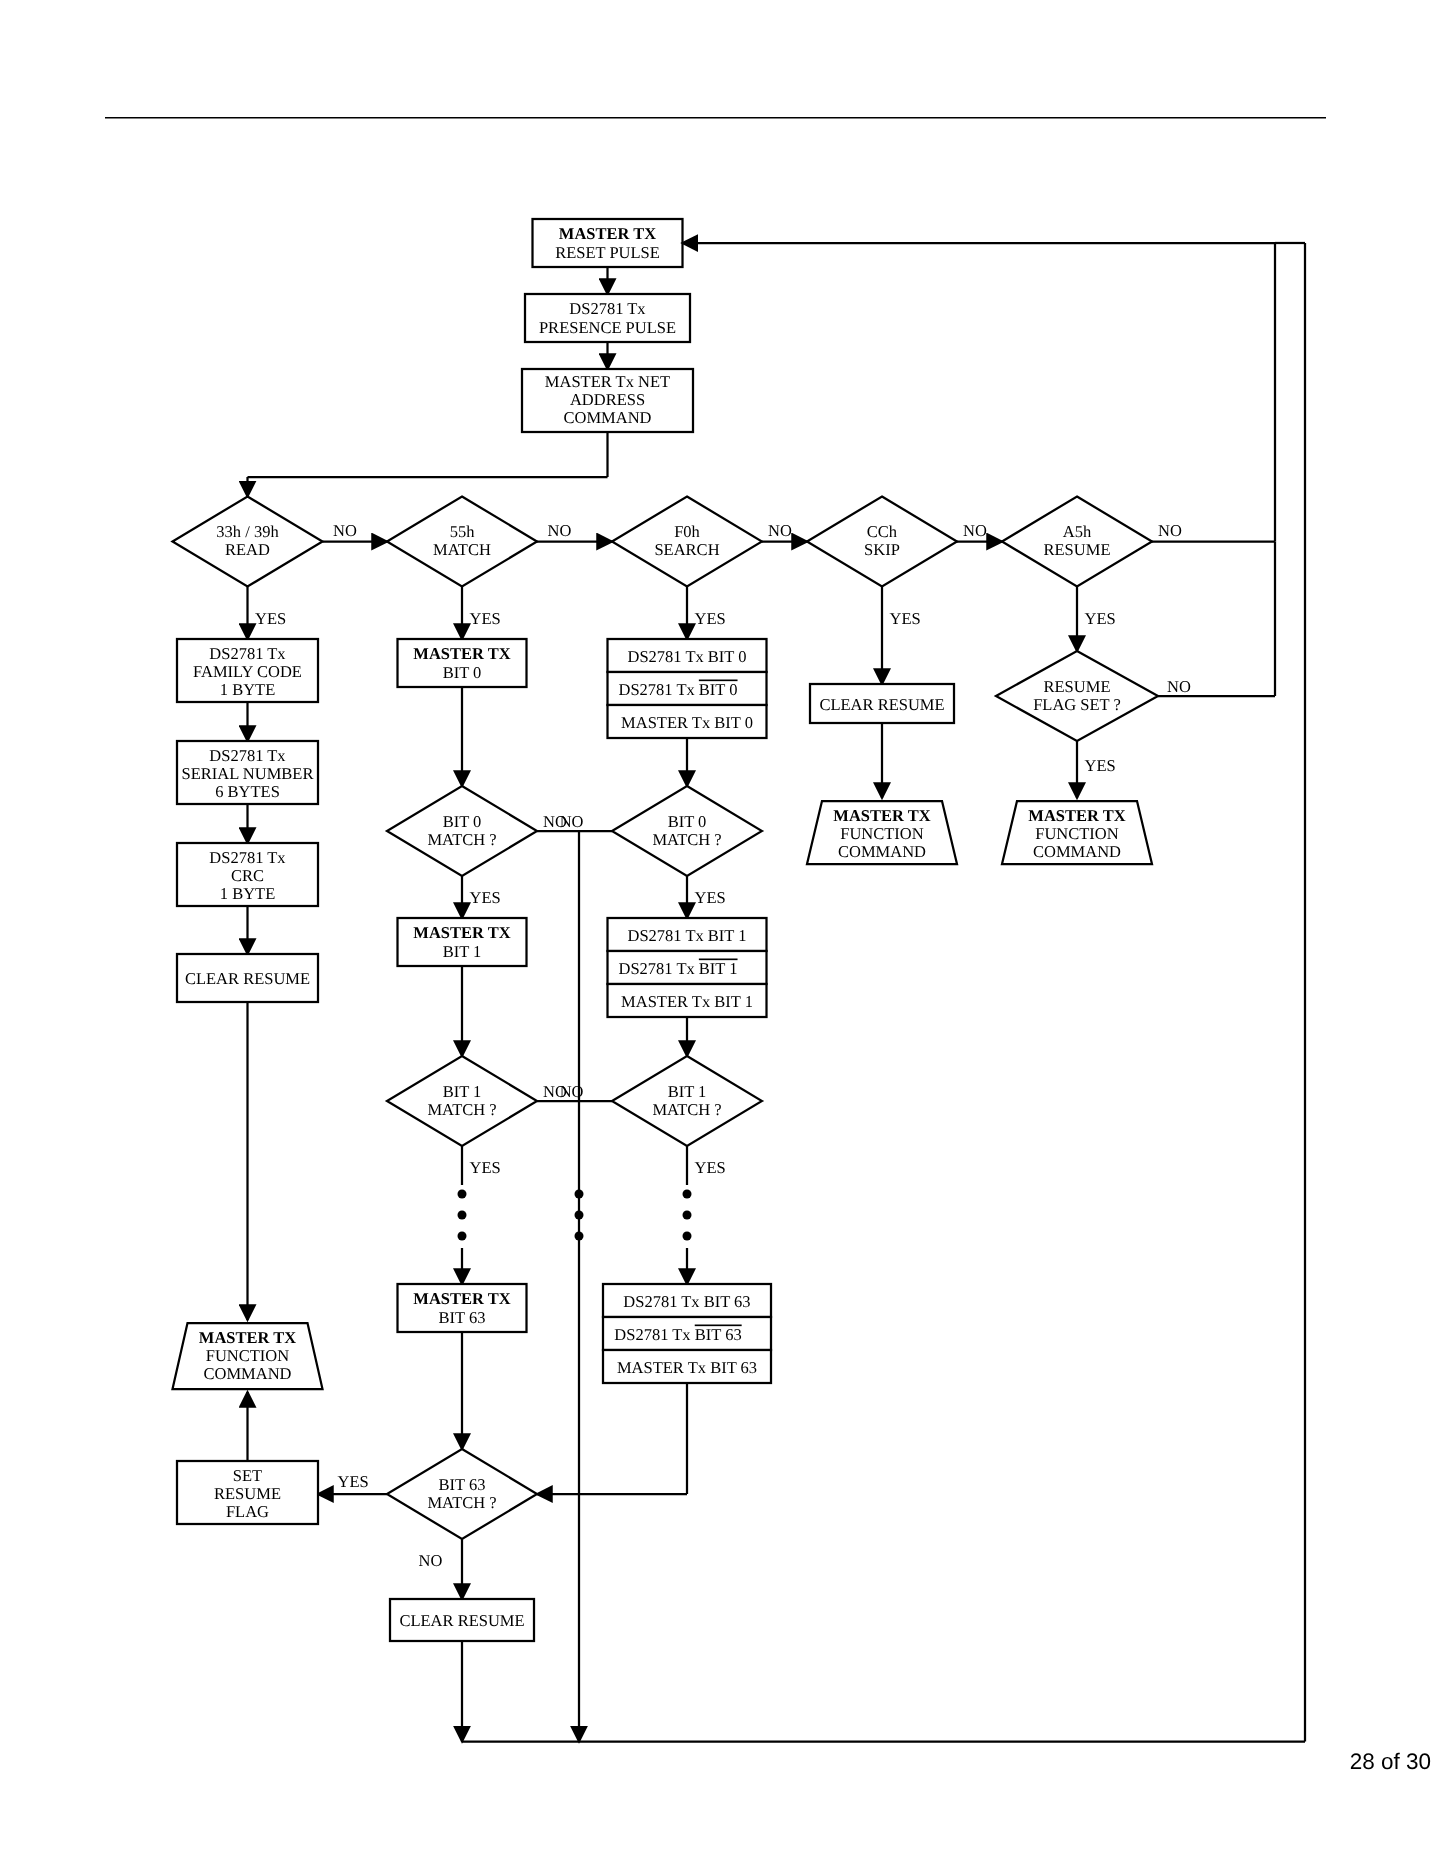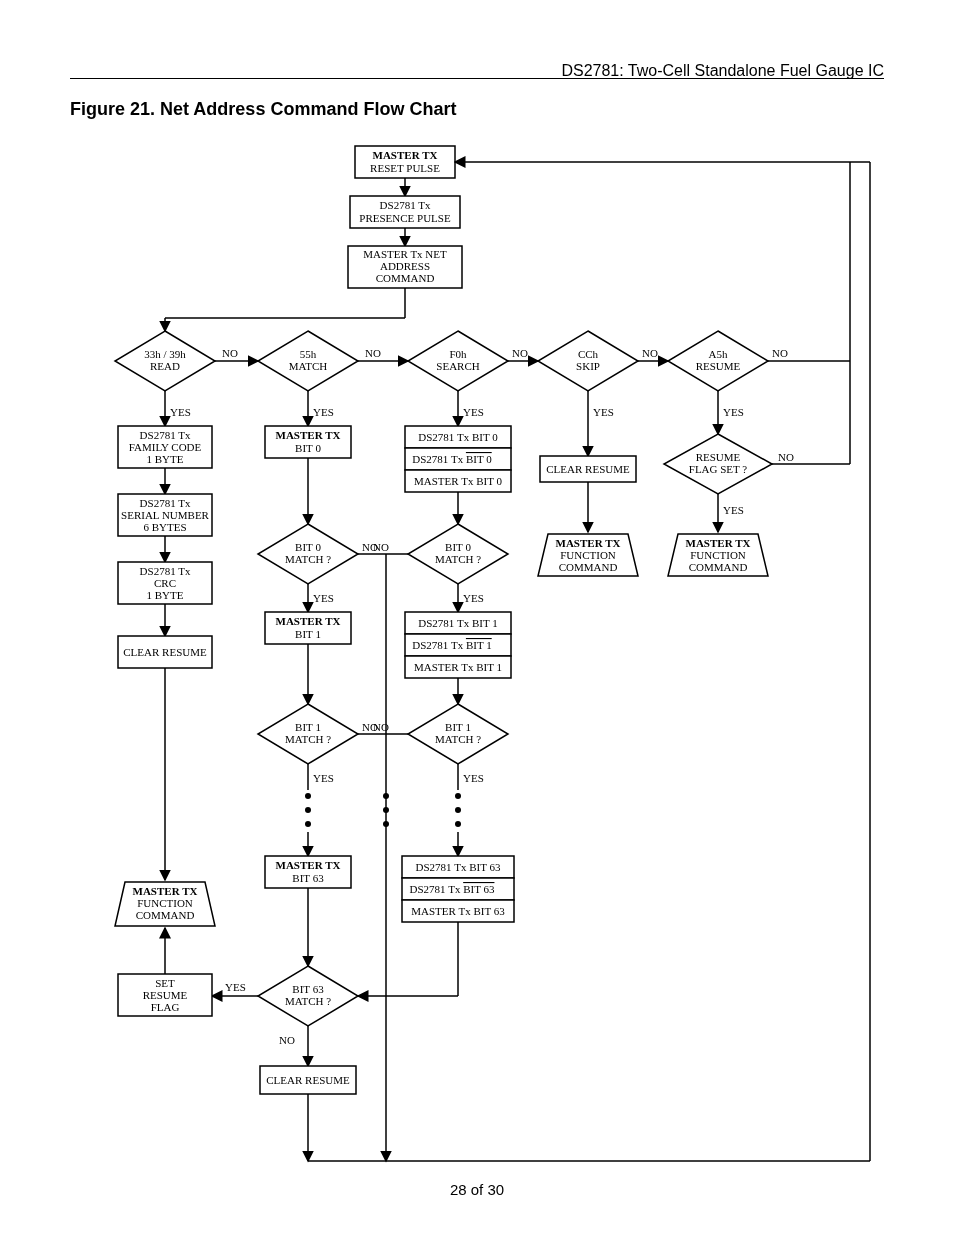--- a/index.html
+++ b/index.html
@@ -8,30 +8,28 @@
 .hdr{position:absolute;top:62px;right:70px;font-size:16px}
 .hr{position:absolute;top:78px;left:70px;right:70px;border-top:1px solid #000}
 .figtitle{position:absolute;top:99px;left:70px;font-weight:bold;font-size:18px}
 .svgwrap{position:absolute;top:136px;left:70px;width:814px;height:1040px}
 svg{width:100%;height:100%;display:block}
 .box{fill:#fff;stroke:#000;stroke-width:1.5}
 .dia{fill:#fff;stroke:#000;stroke-width:1.5}
 .txt{font-family:"Times New Roman",serif;font-size:11px;text-anchor:middle}
 .tb{font-weight:bold}
 .lab{font-family:"Times New Roman",serif;font-size:11px}
-.footer{position:absolute;bottom:37px;width:100%;text-align:center;font-size:15px}
+.footer{position:absolute;bottom:52px;width:100%;text-align:right;font-size:15px}
 .ovl{text-decoration:overline}
 </style>
 </head>
 <body>
 
 <div class="page">
-<div class="hdr">DS2781: Two-Cell Standalone Fuel Gauge IC</div>
 <div class="hr"></div>
-<div class="figtitle">Figure 21. Net Address Command Flow Chart</div>
 <div class="svgwrap">
 <svg viewBox="0 0 814 1040">
 <defs>
 <marker id="ah" markerWidth="8" markerHeight="8" refX="7" refY="4" orient="auto">
             <path d="M0,0 L8,4 L0,8 Z" fill="#000"></path>
           </marker>
 </defs>
 
 <rect class="box" x="285" y="10" width="100" height="32"></rect>
 <text class="txt tb" x="335" y="23">MASTER TX</text>

